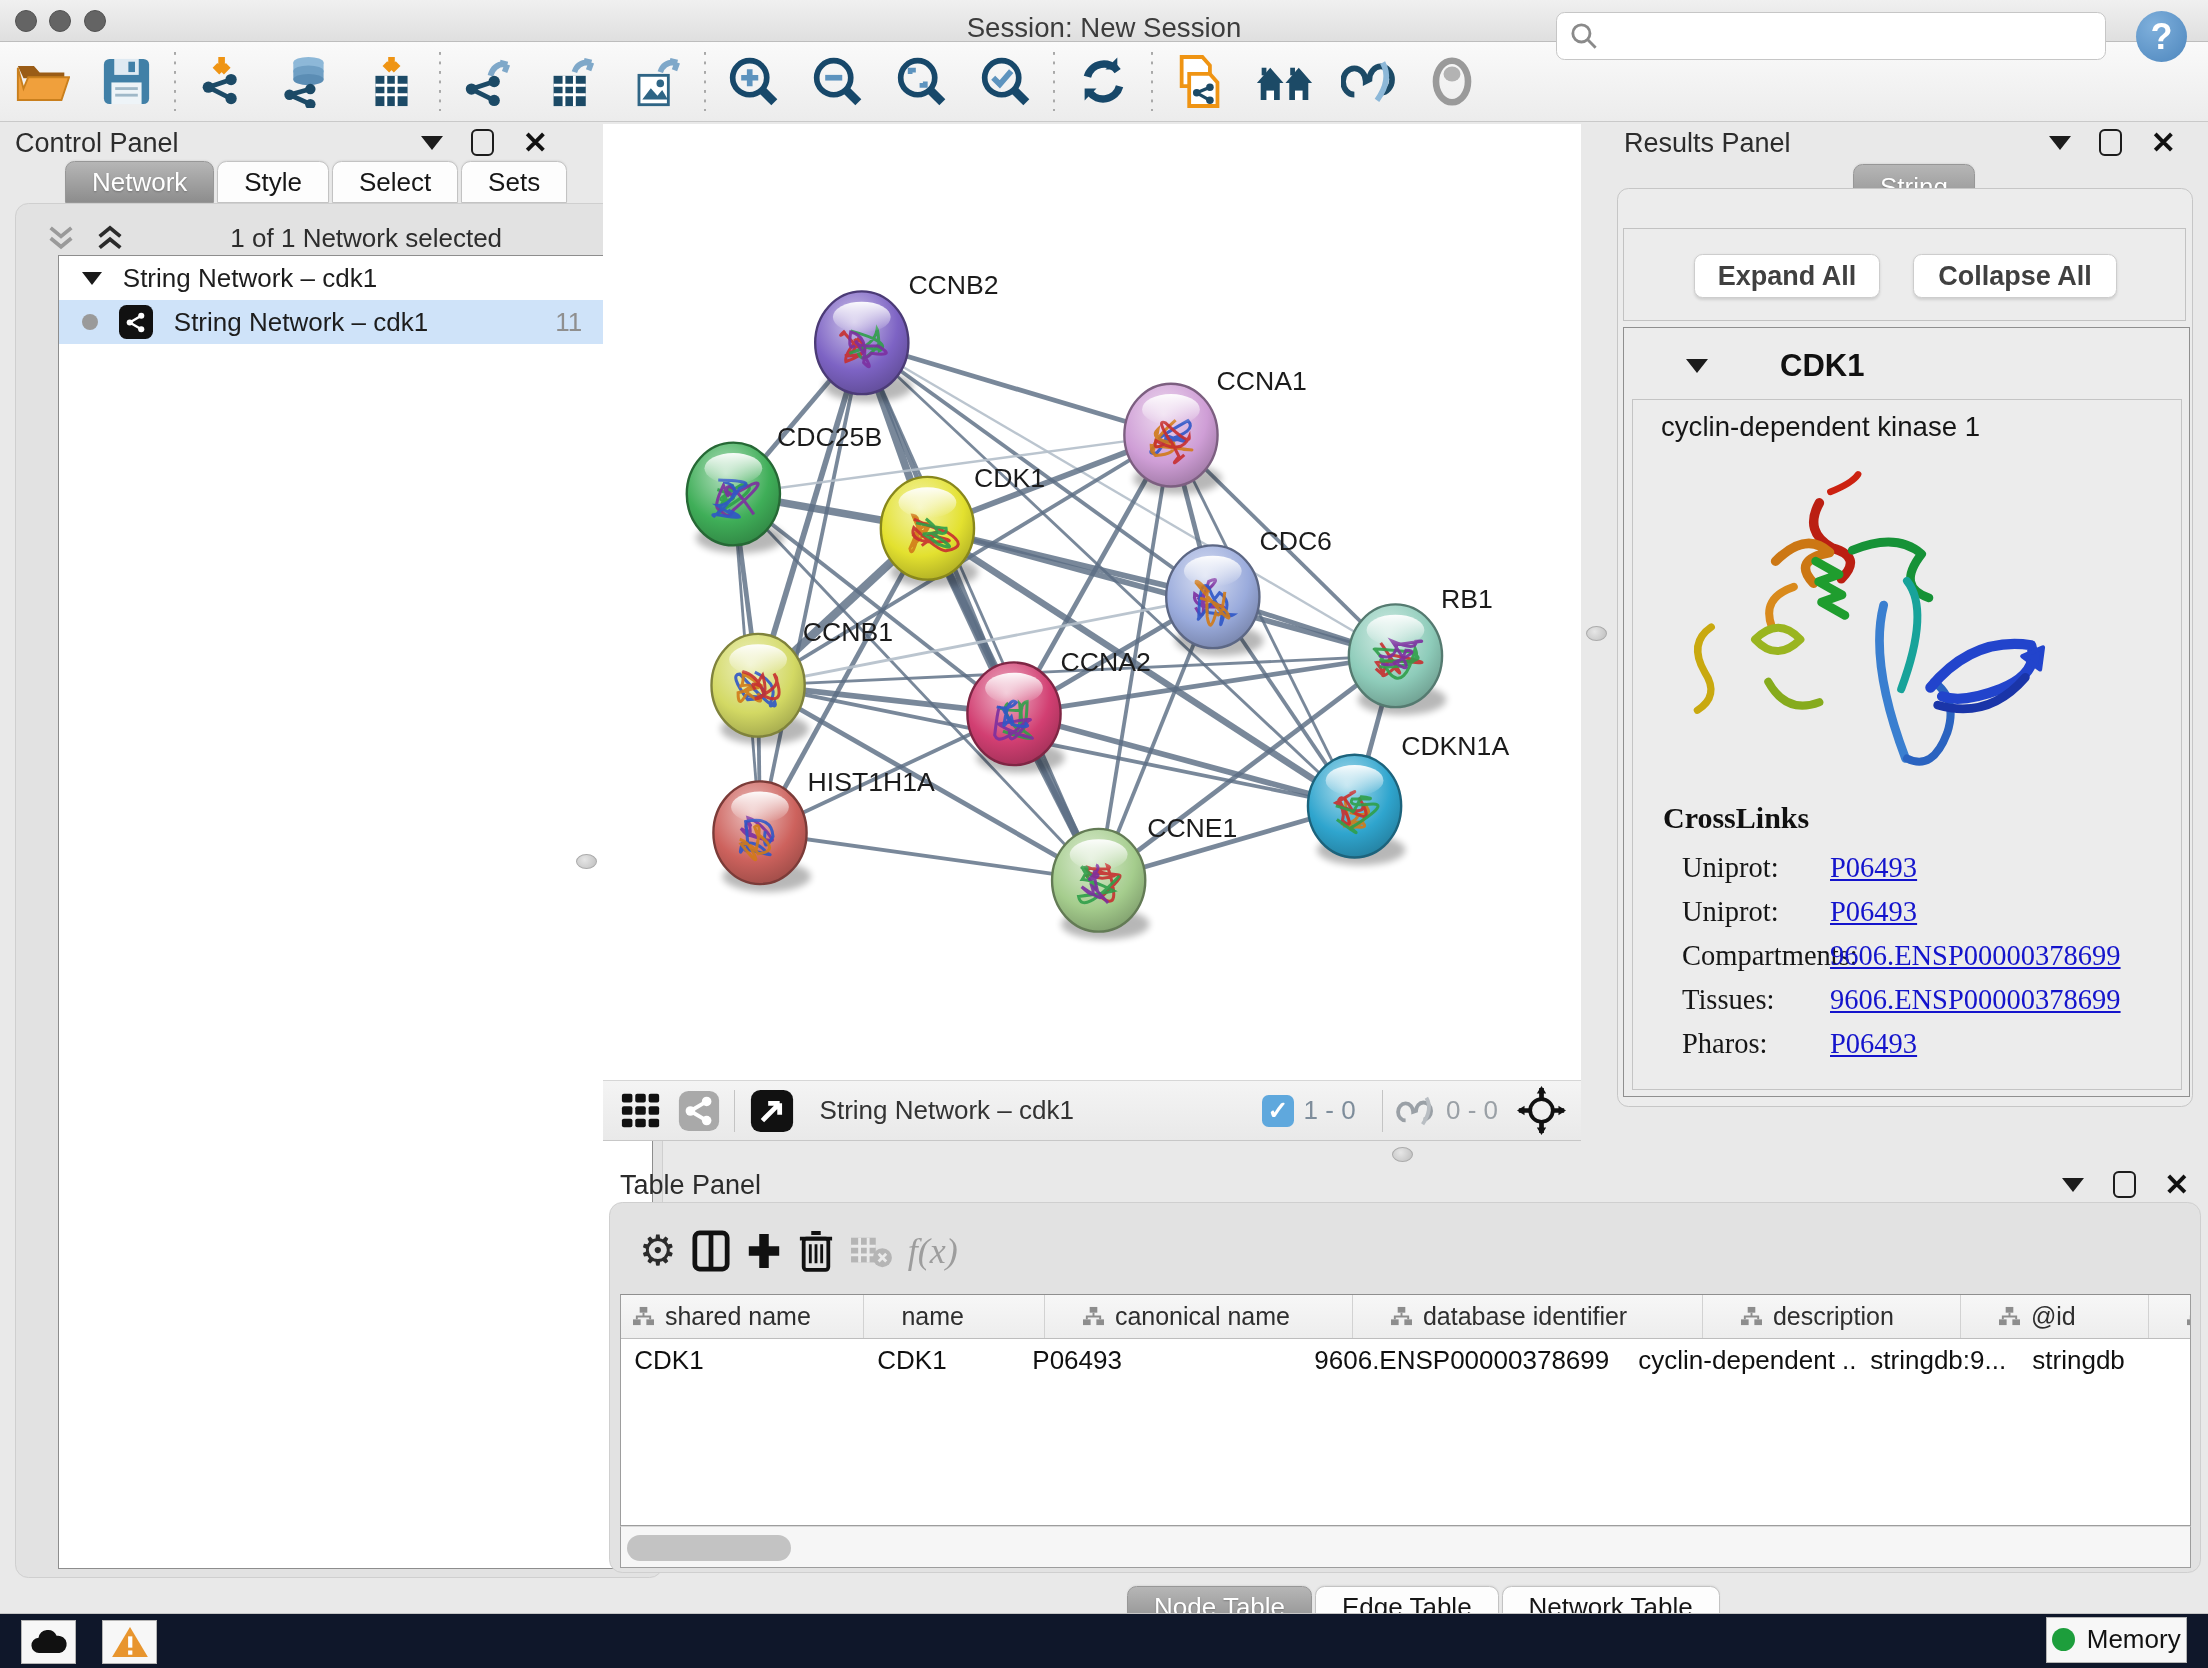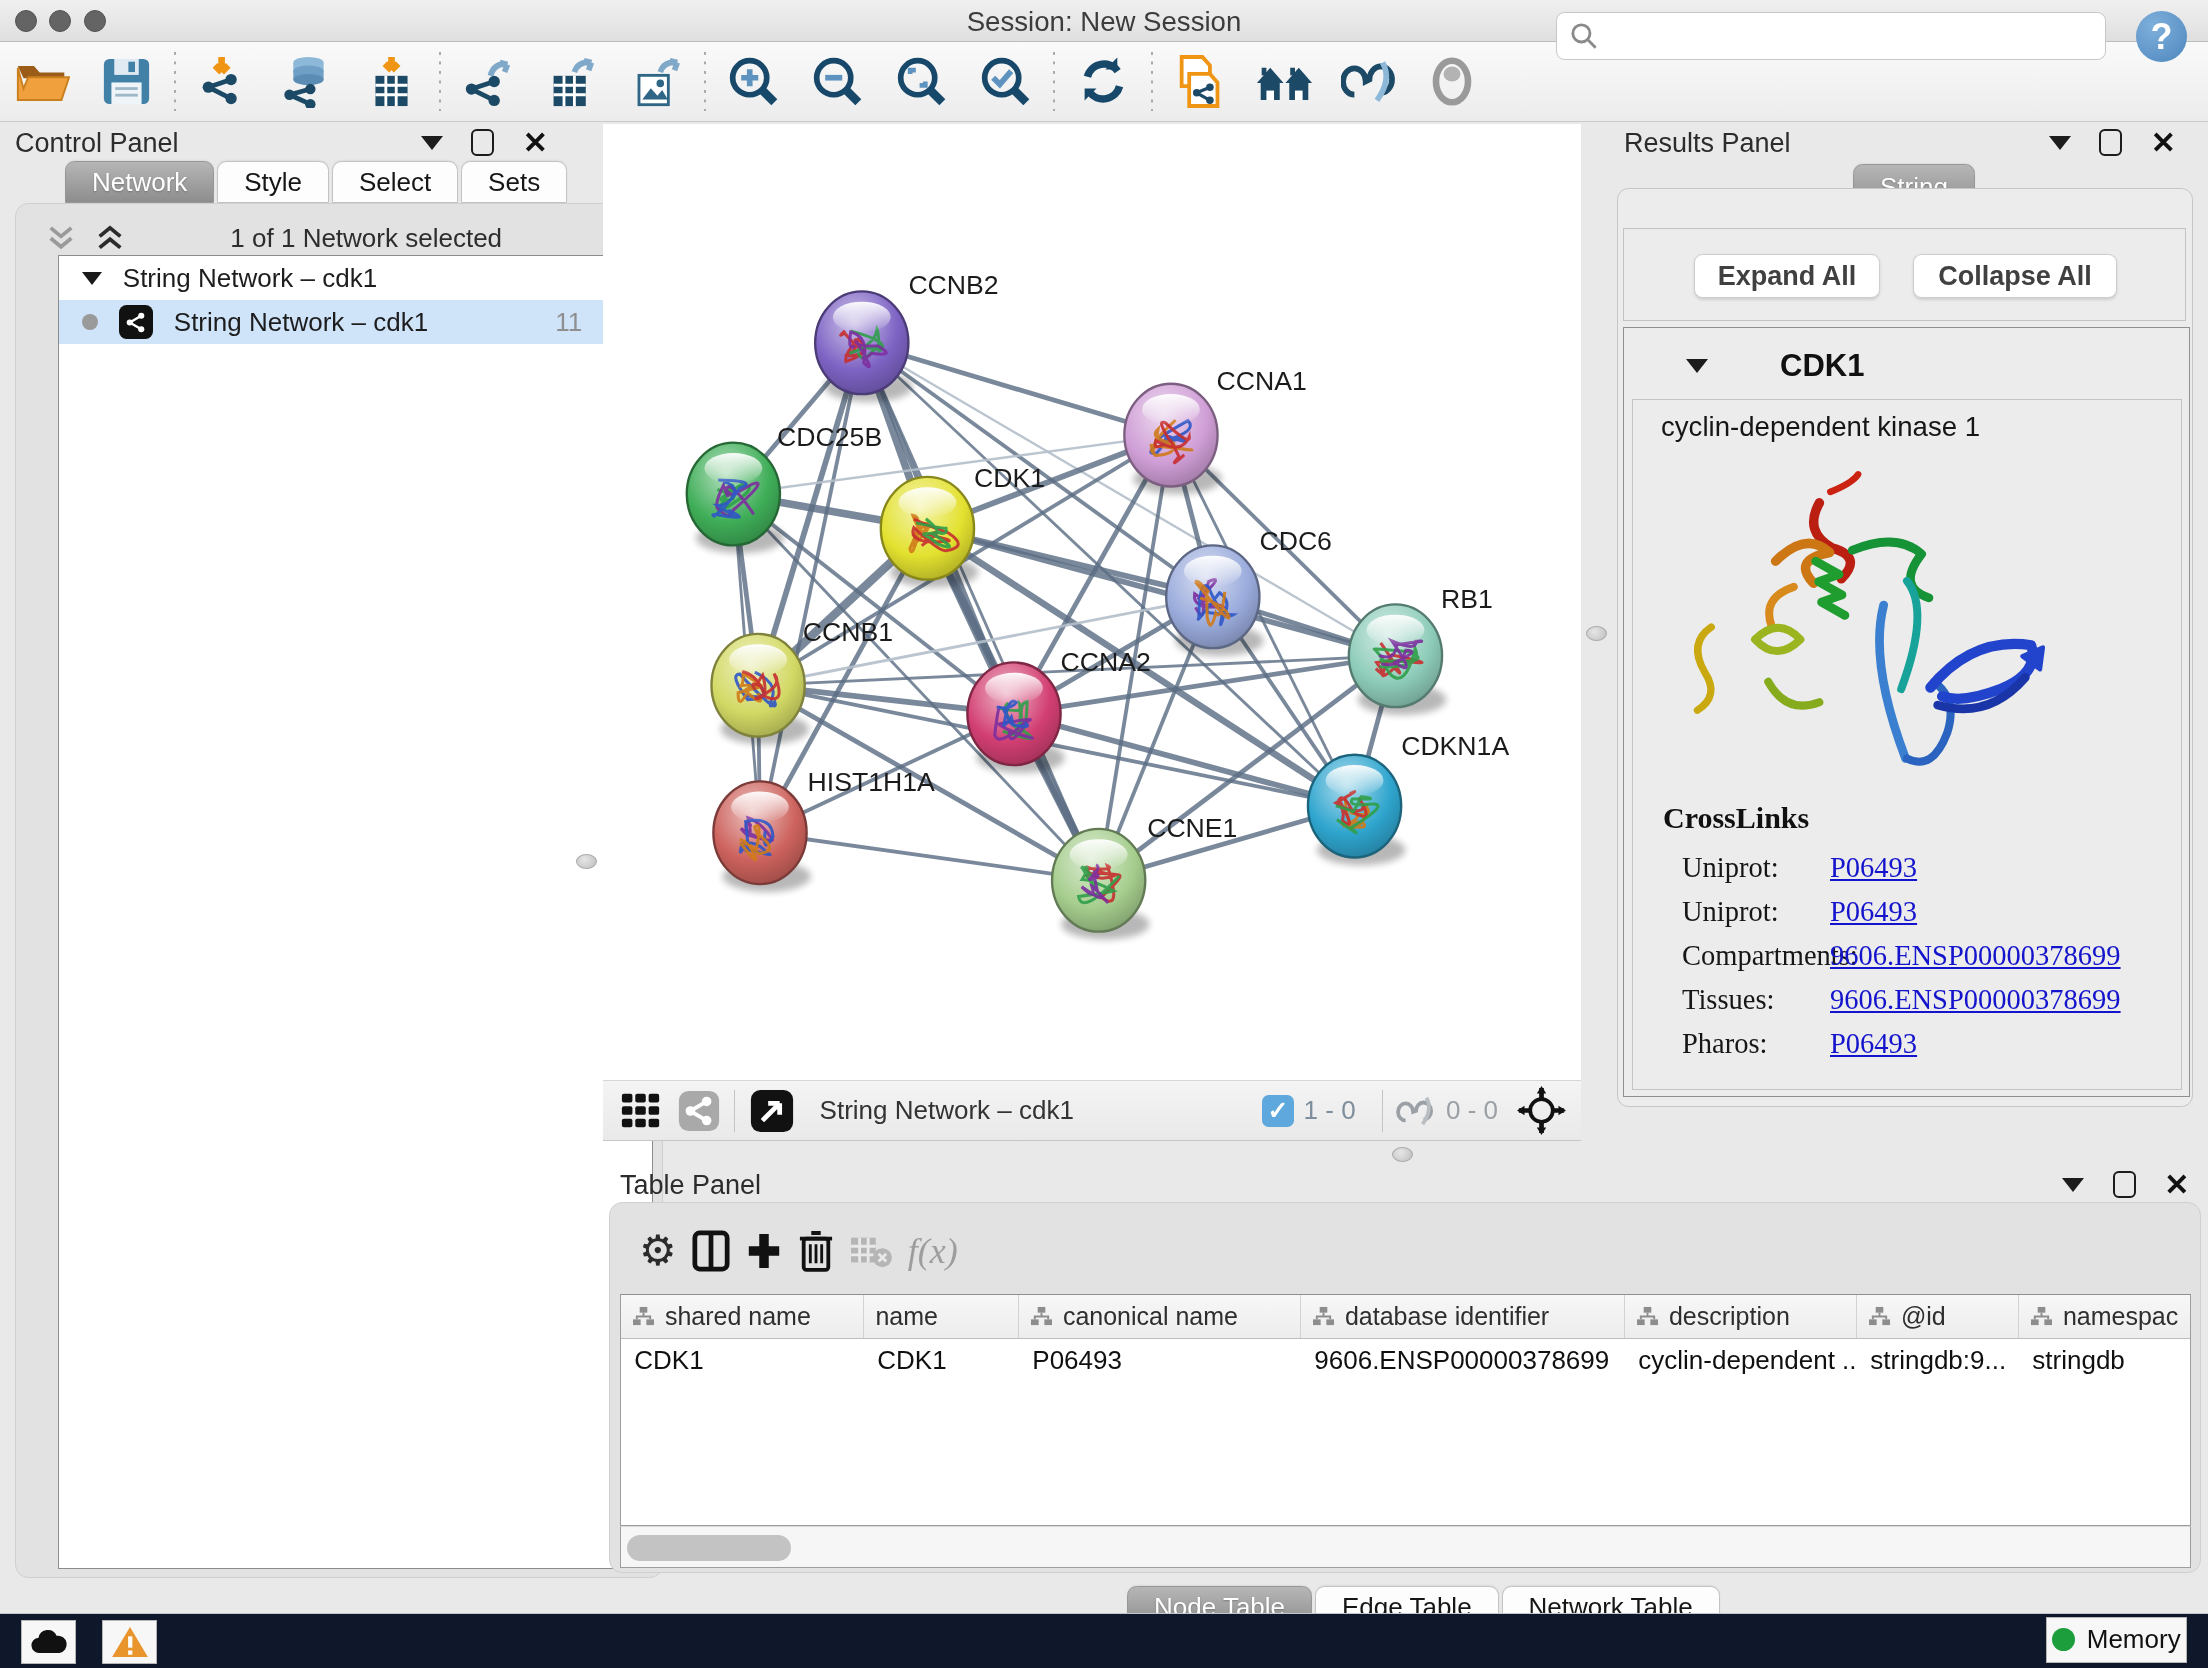--- a/index.html
+++ b/index.html
@@ -4,21 +4,21 @@
 <style>
   * { box-sizing: border-box; margin: 0; padding: 0; }
   html,body { width:2208px; height:1668px; }
   body { position:relative; background:#e9e9e9; font-family:"Liberation Sans",sans-serif; overflow:hidden; color:#1d1d1d; }
 
   
   .titlebar { position:absolute; left:0; top:0; width:2208px; height:42px;
     background:linear-gradient(#f0f0f0,#dfdfdf); border-bottom:1px solid #bdbdbd; }
   .traffic { position:absolute; top:9.5px; width:22px; height:22px; border-radius:50%;
     background:#646464; border:1px solid #525252; }
-  .win-title { position:absolute; left:0; right:0; top:6px; text-align:center;
+  .win-title { position:absolute; left:0; right:0; top:12px; text-align:center;
     font-size:27.6px; color:#3c3c3c; }
 
   
   .toolbar { position:absolute; left:0; top:42px; width:2208px; height:80px;
     background:linear-gradient(#fafafa,#ececec); border-bottom:1px solid #c9c9c9;
     display:flex; align-items:center; }
   .tbtn { width:84px; height:70px; display:flex; align-items:center; justify-content:center; }
   .tsep { width:1.9px; height:59px; margin:0 5.7px;
     background-image:linear-gradient(#a9a9a9 30%, transparent 0); background-size:1.9px 9.5px; }
   .searchbox { position:absolute; left:1556px; top:12.4px; width:550px; height:48px;
@@ -108,21 +108,21 @@
   .cl-row a { color:#1414cc; text-decoration:underline; }
 
   
   .tp-box { position:absolute; left:609px; top:1202px; width:1592px; height:371px;
     background:#e2e2e2; border:1px solid #cfcfcf; border-radius:13.3px; }
   .tp-icons { position:absolute; left:639px; top:1219px; height:63px; display:flex; align-items:center; gap:15px; }
   .fx { font-family:"Liberation Serif",serif; font-style:italic; font-size:36px; color:#9d9d9d; }
   .tbl { position:absolute; left:620px; top:1294px; width:1571px; height:232px;
     background:#fff; border:1px solid #9d9d9d; border-top:1.9px solid #8f8f8f; overflow:hidden; }
   .tbl-head { display:flex; height:44px; background:linear-gradient(#f7f7f7,#ededed);
-    border-bottom:1.9px solid #bdbdbd; }
+    border-bottom:1.9px solid #bdbdbd;gap:26px; }
   .th { display:flex; align-items:center; font-size:25px; color:#2e2e2e; border-right:1px solid #d2d2d2;
     padding-left:11.4px; gap:9.5px; overflow:hidden; white-space:nowrap; flex-shrink:0; }
   .tbl-row { display:flex; height:42px; }
   .td { display:flex; align-items:center; font-size:26px; color:#101010; padding-left:13.3px;
     overflow:hidden; white-space:nowrap; flex-shrink:0; }
   .hscroll { position:absolute; left:620px; top:1526px; width:1571px; height:42px;
     background:#f6f6f6; border:1px solid #9d9d9d; border-top:1px solid #d9d9d9; }
   .hthumb { position:absolute; left:5.7px; top:7.6px; width:164px; height:26px; border-radius:13.3px; background:#c3c3c3; }
 
   

